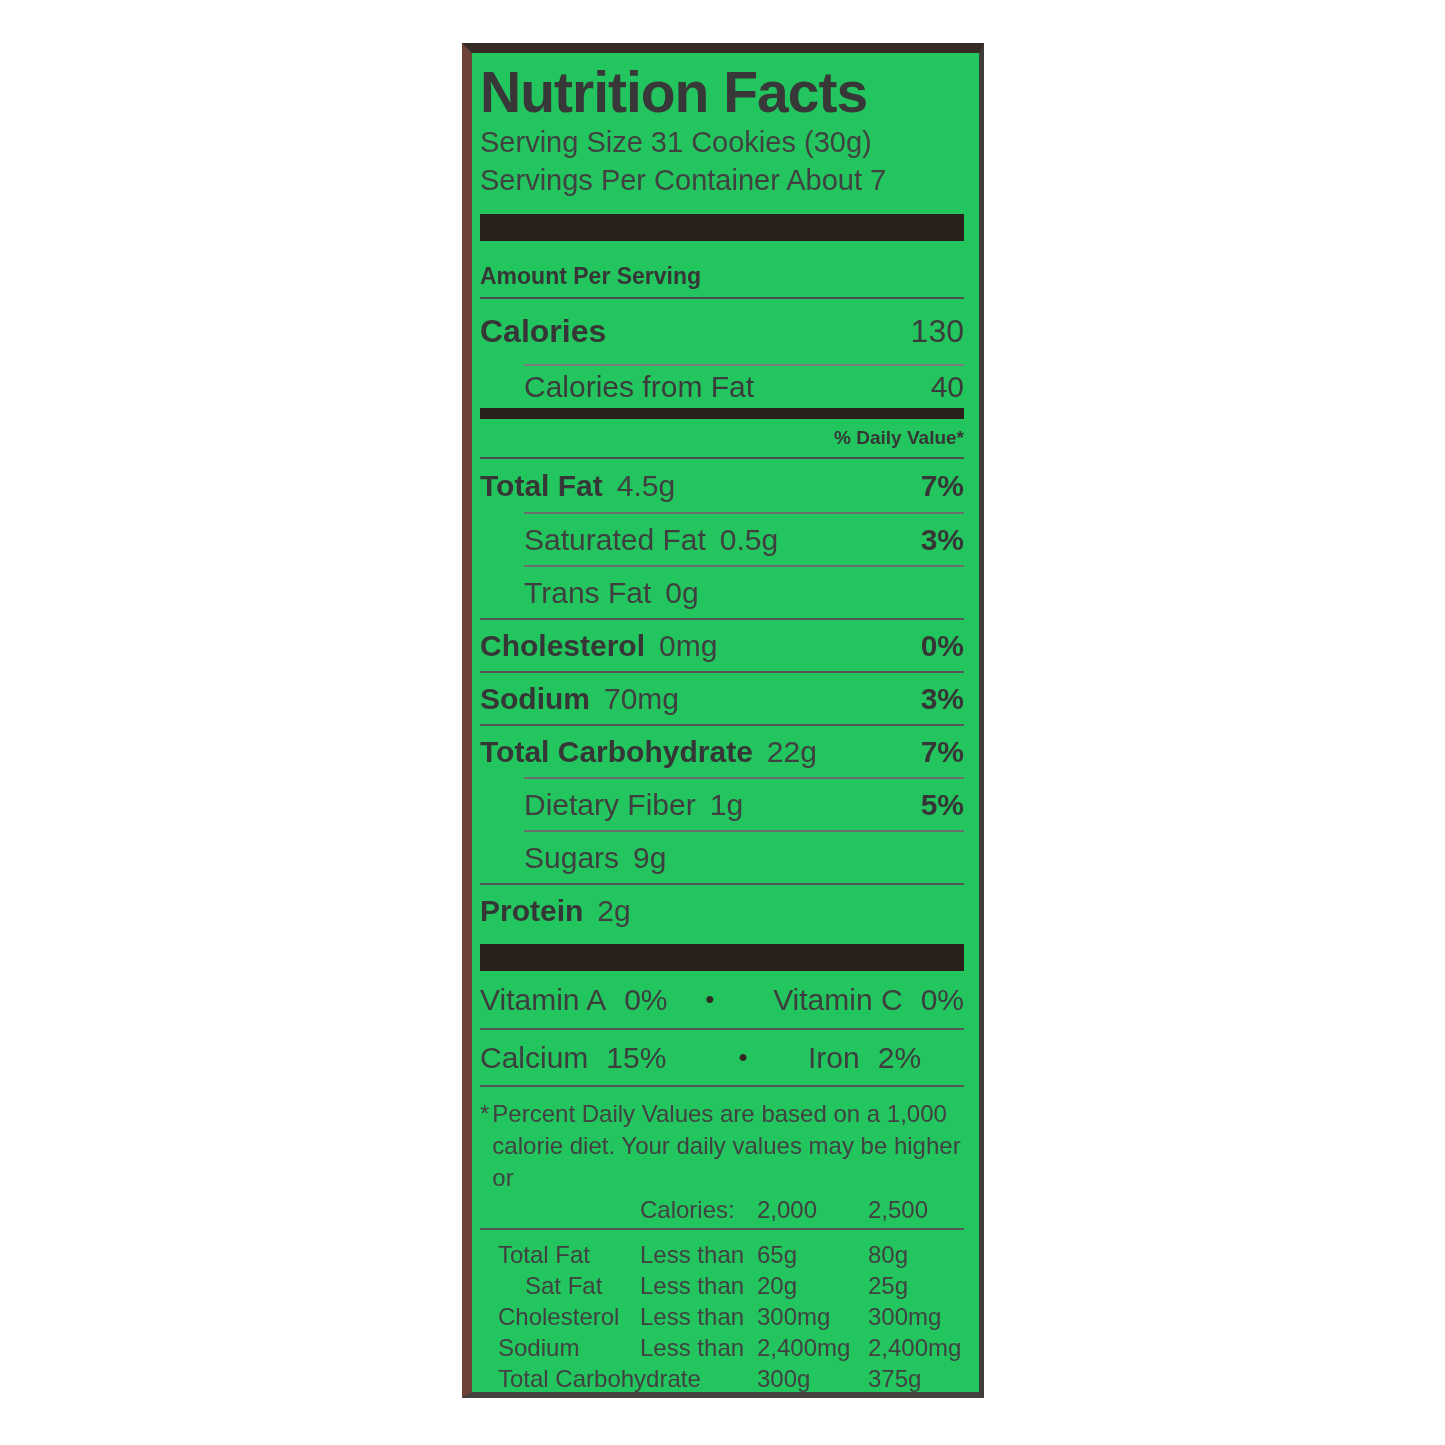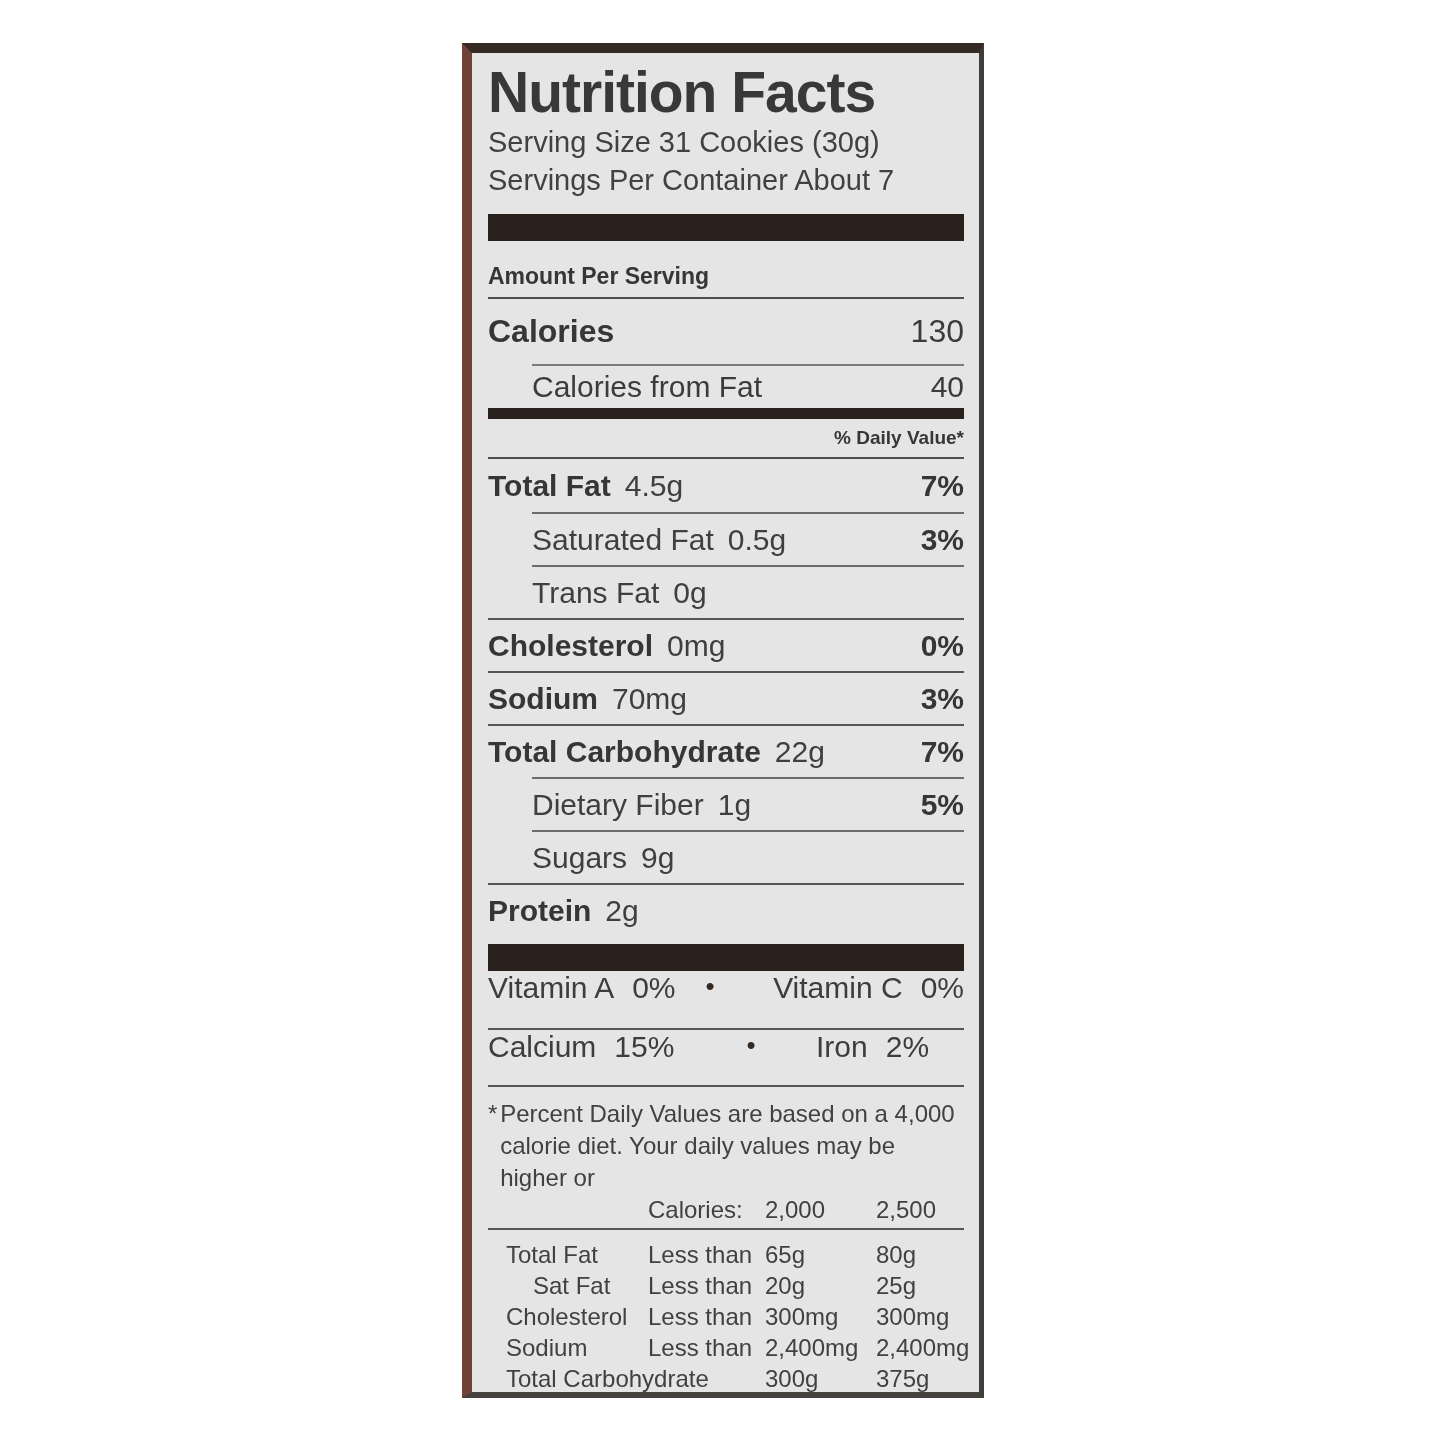--- a/index.html
+++ b/index.html
@@ -1,26 +1,26 @@
 <!DOCTYPE html>
 <html><head>
 <meta charset="utf-8">
 <style>
   * { margin:0; padding:0; box-sizing:border-box; }
   html,body { width:1445px; height:1445px; background:#ffffff; font-family:"Liberation Sans", sans-serif; }
   body { position:relative; overflow:hidden; }
 
   .nf-panel {
     position:absolute; left:462px; top:43px; width:522px; height:1355px;
-    background:#e5e5e5;
+    background:#22c55e;
     border-top:10px solid #352a24;
     border-left:10px solid #6f4237;
     border-right:5px solid #3f3d3a;
     border-bottom:6px solid #45423e;
-    padding:8px 15px 0 16px;
+    padding:8px 15px 0 8px;
     color:#3b3b3b;
     overflow:hidden;
   }
 
   .nf-title {
     font-size:57px; font-weight:bold; letter-spacing:-1px;
     line-height:62px; color:#383838; white-space:nowrap;
   }
   .nf-serving { font-size:29px; line-height:38px; color:#414141; white-space:nowrap; }
 
@@ -44,21 +44,21 @@
   .nrow { display:flex; align-items:center; height:53px; font-size:30px;
           border-top:2px solid #555; }
   .nrow.first { border-top:none; }
   .nrow.indent { margin-left:44px; border-top-color:#6b6b6b; }
   .nrow .nm  { font-weight:bold; color:#363636; white-space:nowrap; }
   .nrow.indent .nm { font-weight:normal; color:#3f3f3f; }
   .nrow .amt { font-weight:normal; margin-left:14px; color:#3f3f3f; white-space:nowrap; }
   .nrow .dv  { font-weight:bold; color:#363636; margin-left:auto; }
 
   .vits { margin-top:0; }
-  .vrow { display:flex; height:57px; font-size:30px; color:#3d3d3d; }
+  .vrow { display:flex; align-items:center; height:57px; font-size:30px; color:#3d3d3d; }
   .vrow + .vrow { border-top:2px solid #555; }
   .vits { border-bottom:2px solid #555; }
   .v-left { width:250px; display:flex; align-items:baseline; }
   .v-bullet { width:26px; text-align:center; font-size:26px; color:#332a24; }
   .v-right { padding-left:52px; display:flex; align-items:baseline; }
   .v-name { white-space:nowrap; }
   .v-val { margin-left:18px; }
 
   .footnote { display:flex; font-size:24px; line-height:32px; color:#414141; padding-top:11px; }
   .fn-ast { width:13px; }
@@ -164,21 +164,21 @@
       <span class="v-right">
         <span class="v-name">Iron</span>
         <span class="v-val">2%</span>
       </span>
     </div>
   </div>
 
   <div class="footnote">
     <span class="fn-ast">*</span>
     <span class="fn-text">
-      <span>Percent Daily Values are based on a 4,000</span><br>
+      <span>Percent Daily Values are based on a 1,000</span><br>
       <span>calorie diet. Your daily values may be higher or</span><br>
     </span>
   </div>
 
   <div class="ref-head-wrap">
     <div class="ref-grid">
       <span class="ref-cell"></span>
       <span class="ref-cell">Calories:</span>
       <span class="ref-cell">2,000</span>
       <span class="ref-cell">2,500</span>

